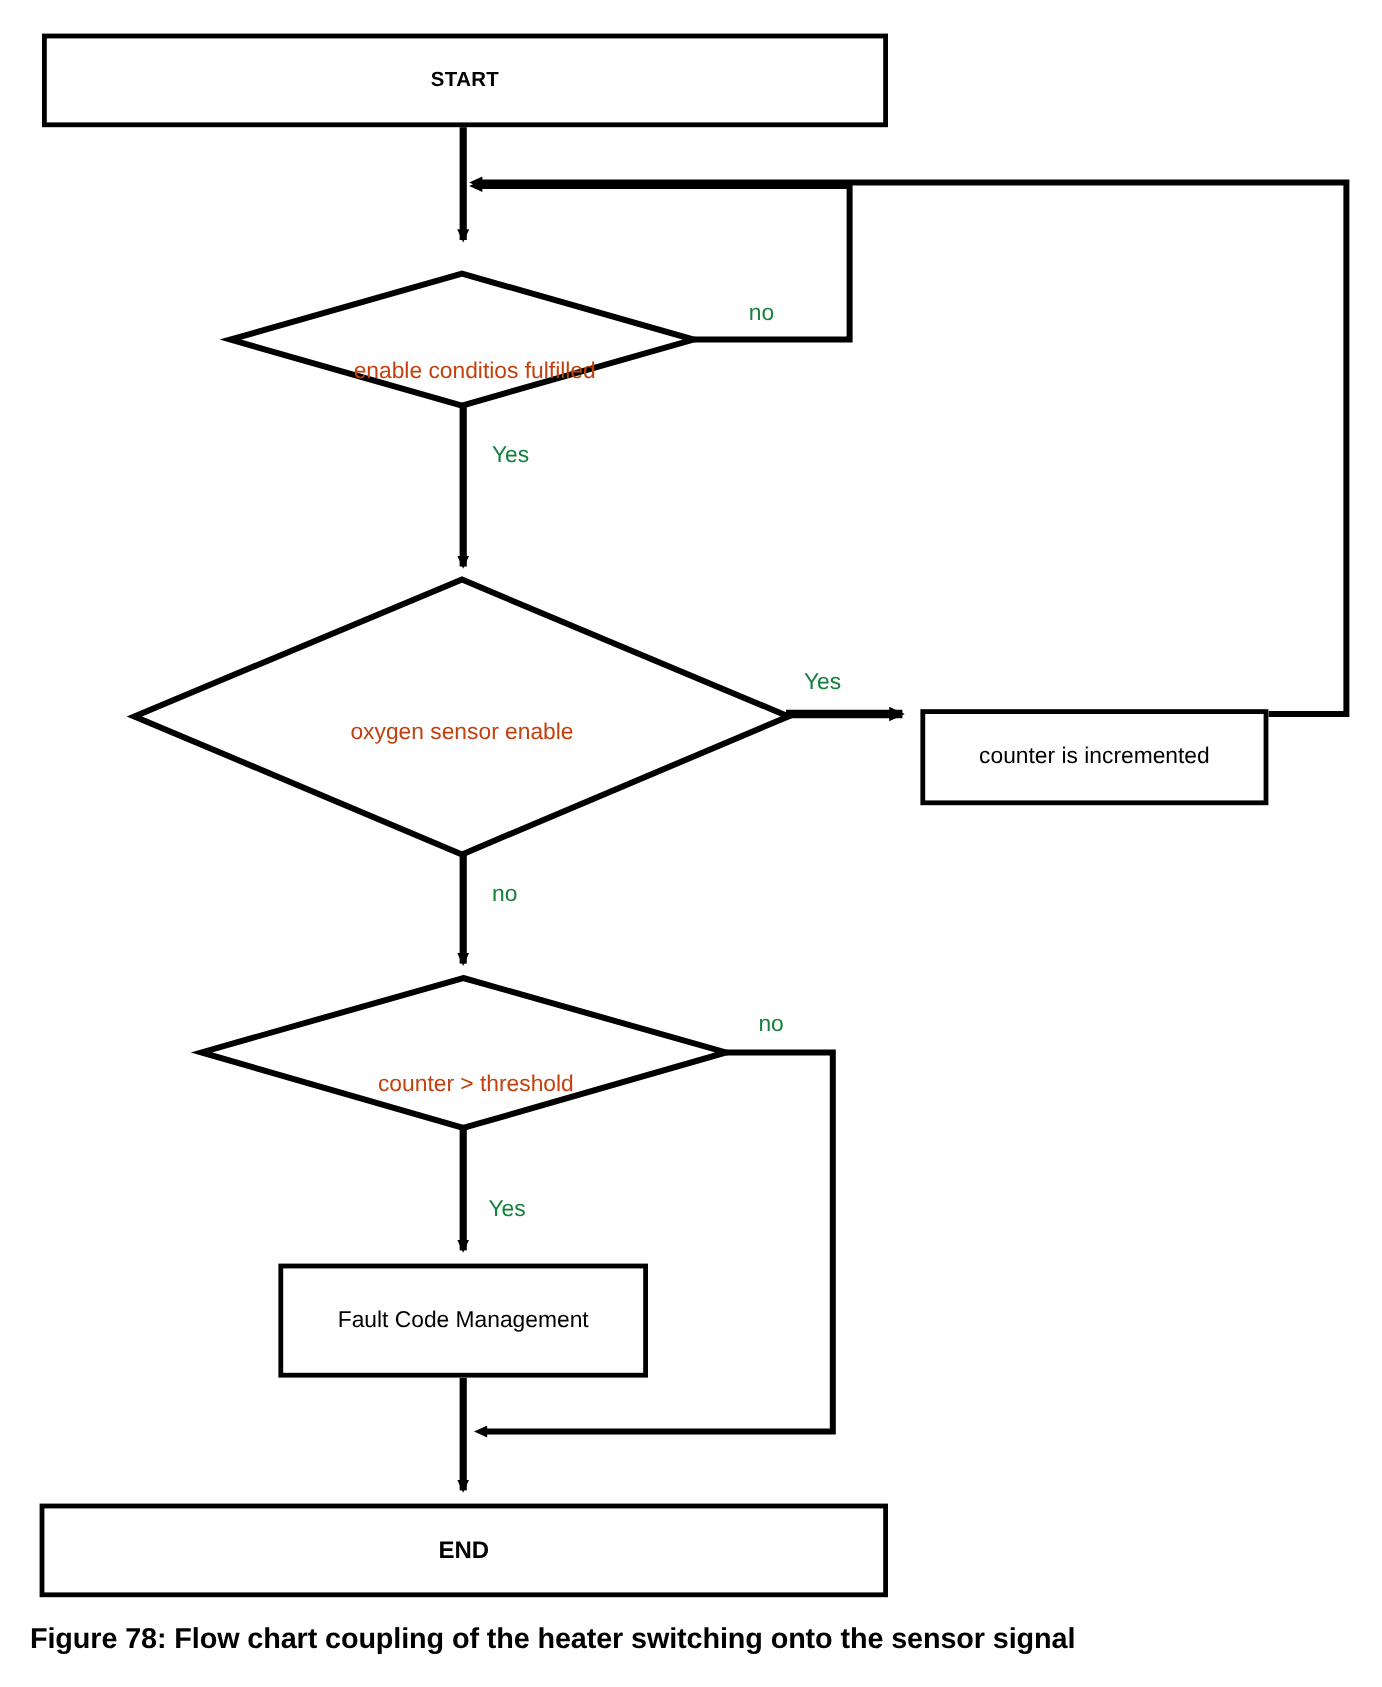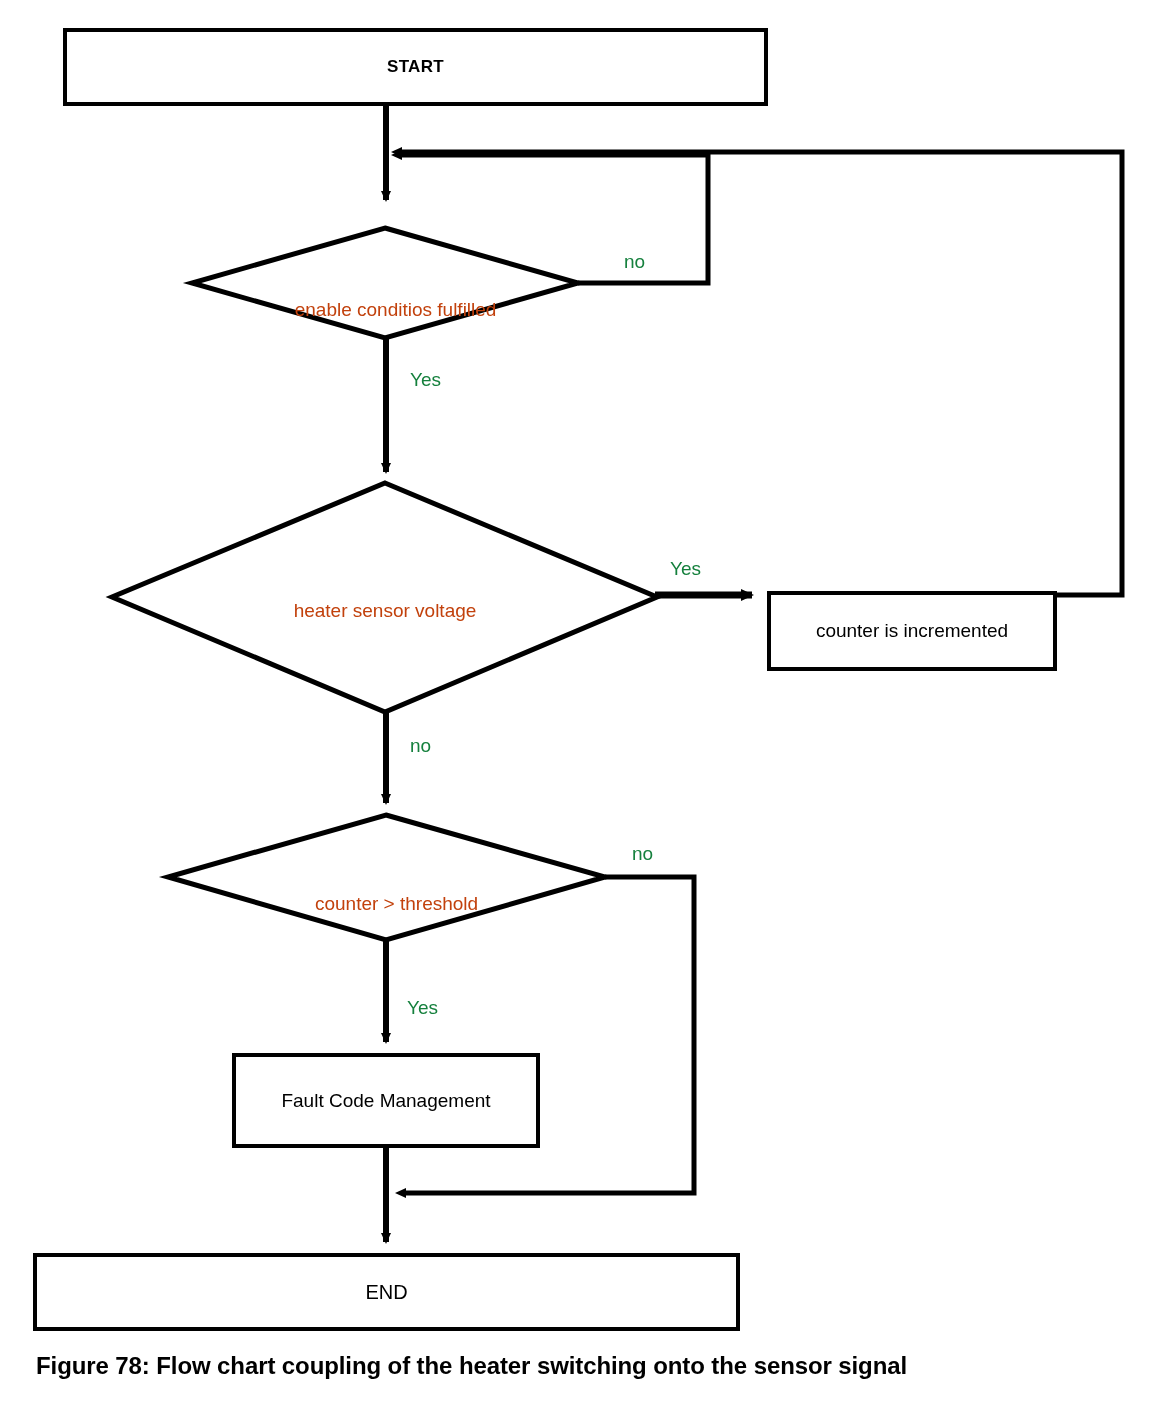--- a/index.html
+++ b/index.html
@@ -44,21 +44,21 @@
     color: #000000;
     white-space: pre;
   }
   .terminal-text {
     font-size: 17px;
     font-weight: bold;
     letter-spacing: 0.3px;
   }
   .terminal-text-plain {
     font-size: 20px;
-    font-weight: normal;
+    font-weight: bold;
   }
   .diamond-label {
     position: absolute;
     text-align: center;
     font-family: "Liberation Sans", sans-serif;
     font-size: 19px;
     line-height: 1.32;
     color: #c2410c;
     white-space: pre;
     pointer-events: none;
@@ -73,21 +73,20 @@
   #caption {
     position: absolute;
     left: 25px;
     top: 1352px;
     width: 1100px;
     font-family: "Liberation Sans", sans-serif;
     font-size: 24px;
     font-weight: bold;
     color: #000000;
     letter-spacing: -0.1px;
-    margin-left: 11px;
   }
 </style>
 </head>
 <body>
 
 <div id="page">
 
   <svg id="flow-svg" viewBox="0 0 1152 1406">
     <defs>
       <marker id="arrow-down" markerWidth="14" markerHeight="14" refX="5" refY="9" orient="0" markerUnits="userSpaceOnUse">
@@ -119,30 +118,30 @@
 
     <path d="M386,712 L386,803" stroke="#000000" stroke-width="6" fill="none" marker-end="url(#arrow-down)"></path>
 
     <path d="M605,877 L694,877 L694,1193 L404,1193" stroke="#000000" stroke-width="5" fill="none" marker-end="url(#arrow-left)"></path>
 
     <path d="M386,940 L386,1042" stroke="#000000" stroke-width="6" fill="none" marker-end="url(#arrow-down)"></path>
 
     <path d="M386,1148 L386,1242" stroke="#000000" stroke-width="6" fill="none" marker-end="url(#arrow-down)"></path>
   </svg>
 
-  <div class="node-box" style="left:35px; top:28px; width:705px; height:78px;margin-left:28px;">
+  <div class="node-box" style="left:35px; top:28px; width:705px; height:78px;">
     <span class="node-text terminal-text">START</span>
   </div>
 
   <div class="diamond-label" style="left:185px; top:272px; width:400px;">
     <span>enable conditios fulfilled</span>
   </div>
 
   <div class="diamond-label" style="left:185px; top:548px; width:400px;">
-    <div>heater sensor voltage</div>
+    <div>oxygen sensor enable</div>
   </div>
 
   <div class="diamond-label" style="left:186px; top:866px; width:400px;">
     <span>counter &gt; threshold</span>
   </div>
 
   <div class="node-box" style="left:767px; top:555px; width:290px; height:80px;margin-top:36px;">
     <span class="node-text">counter is incremented</span>
   </div>
 

